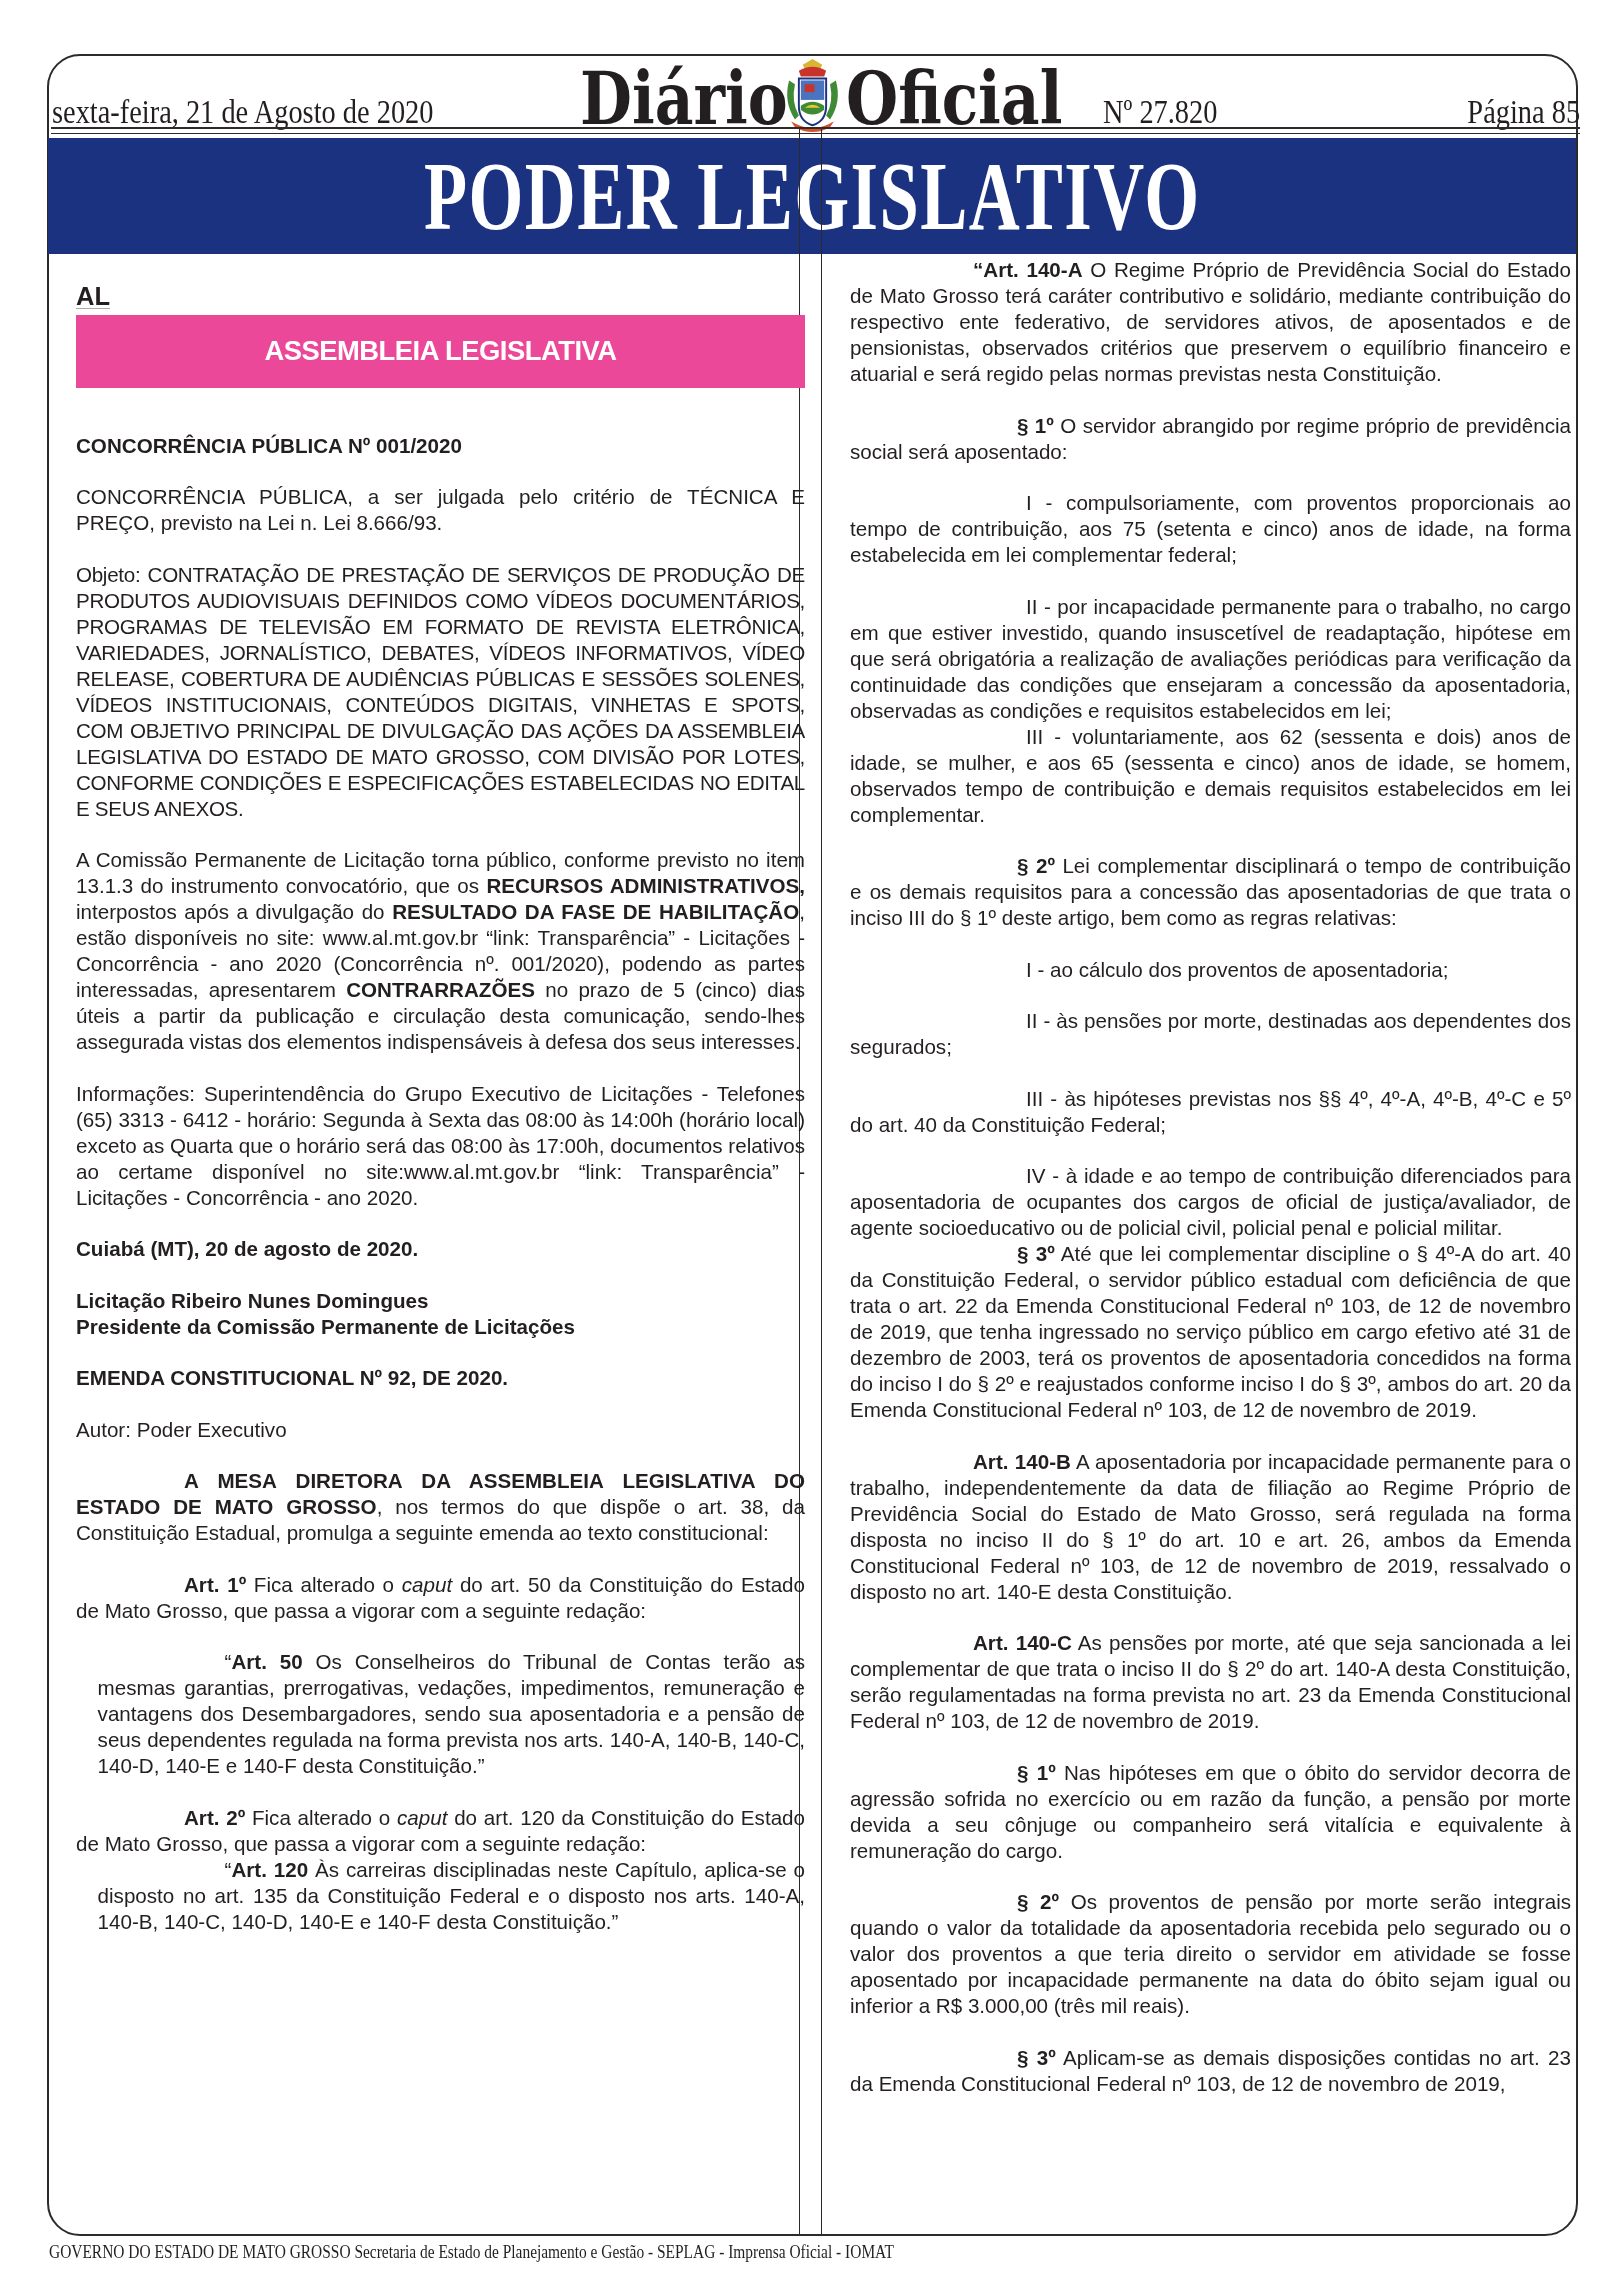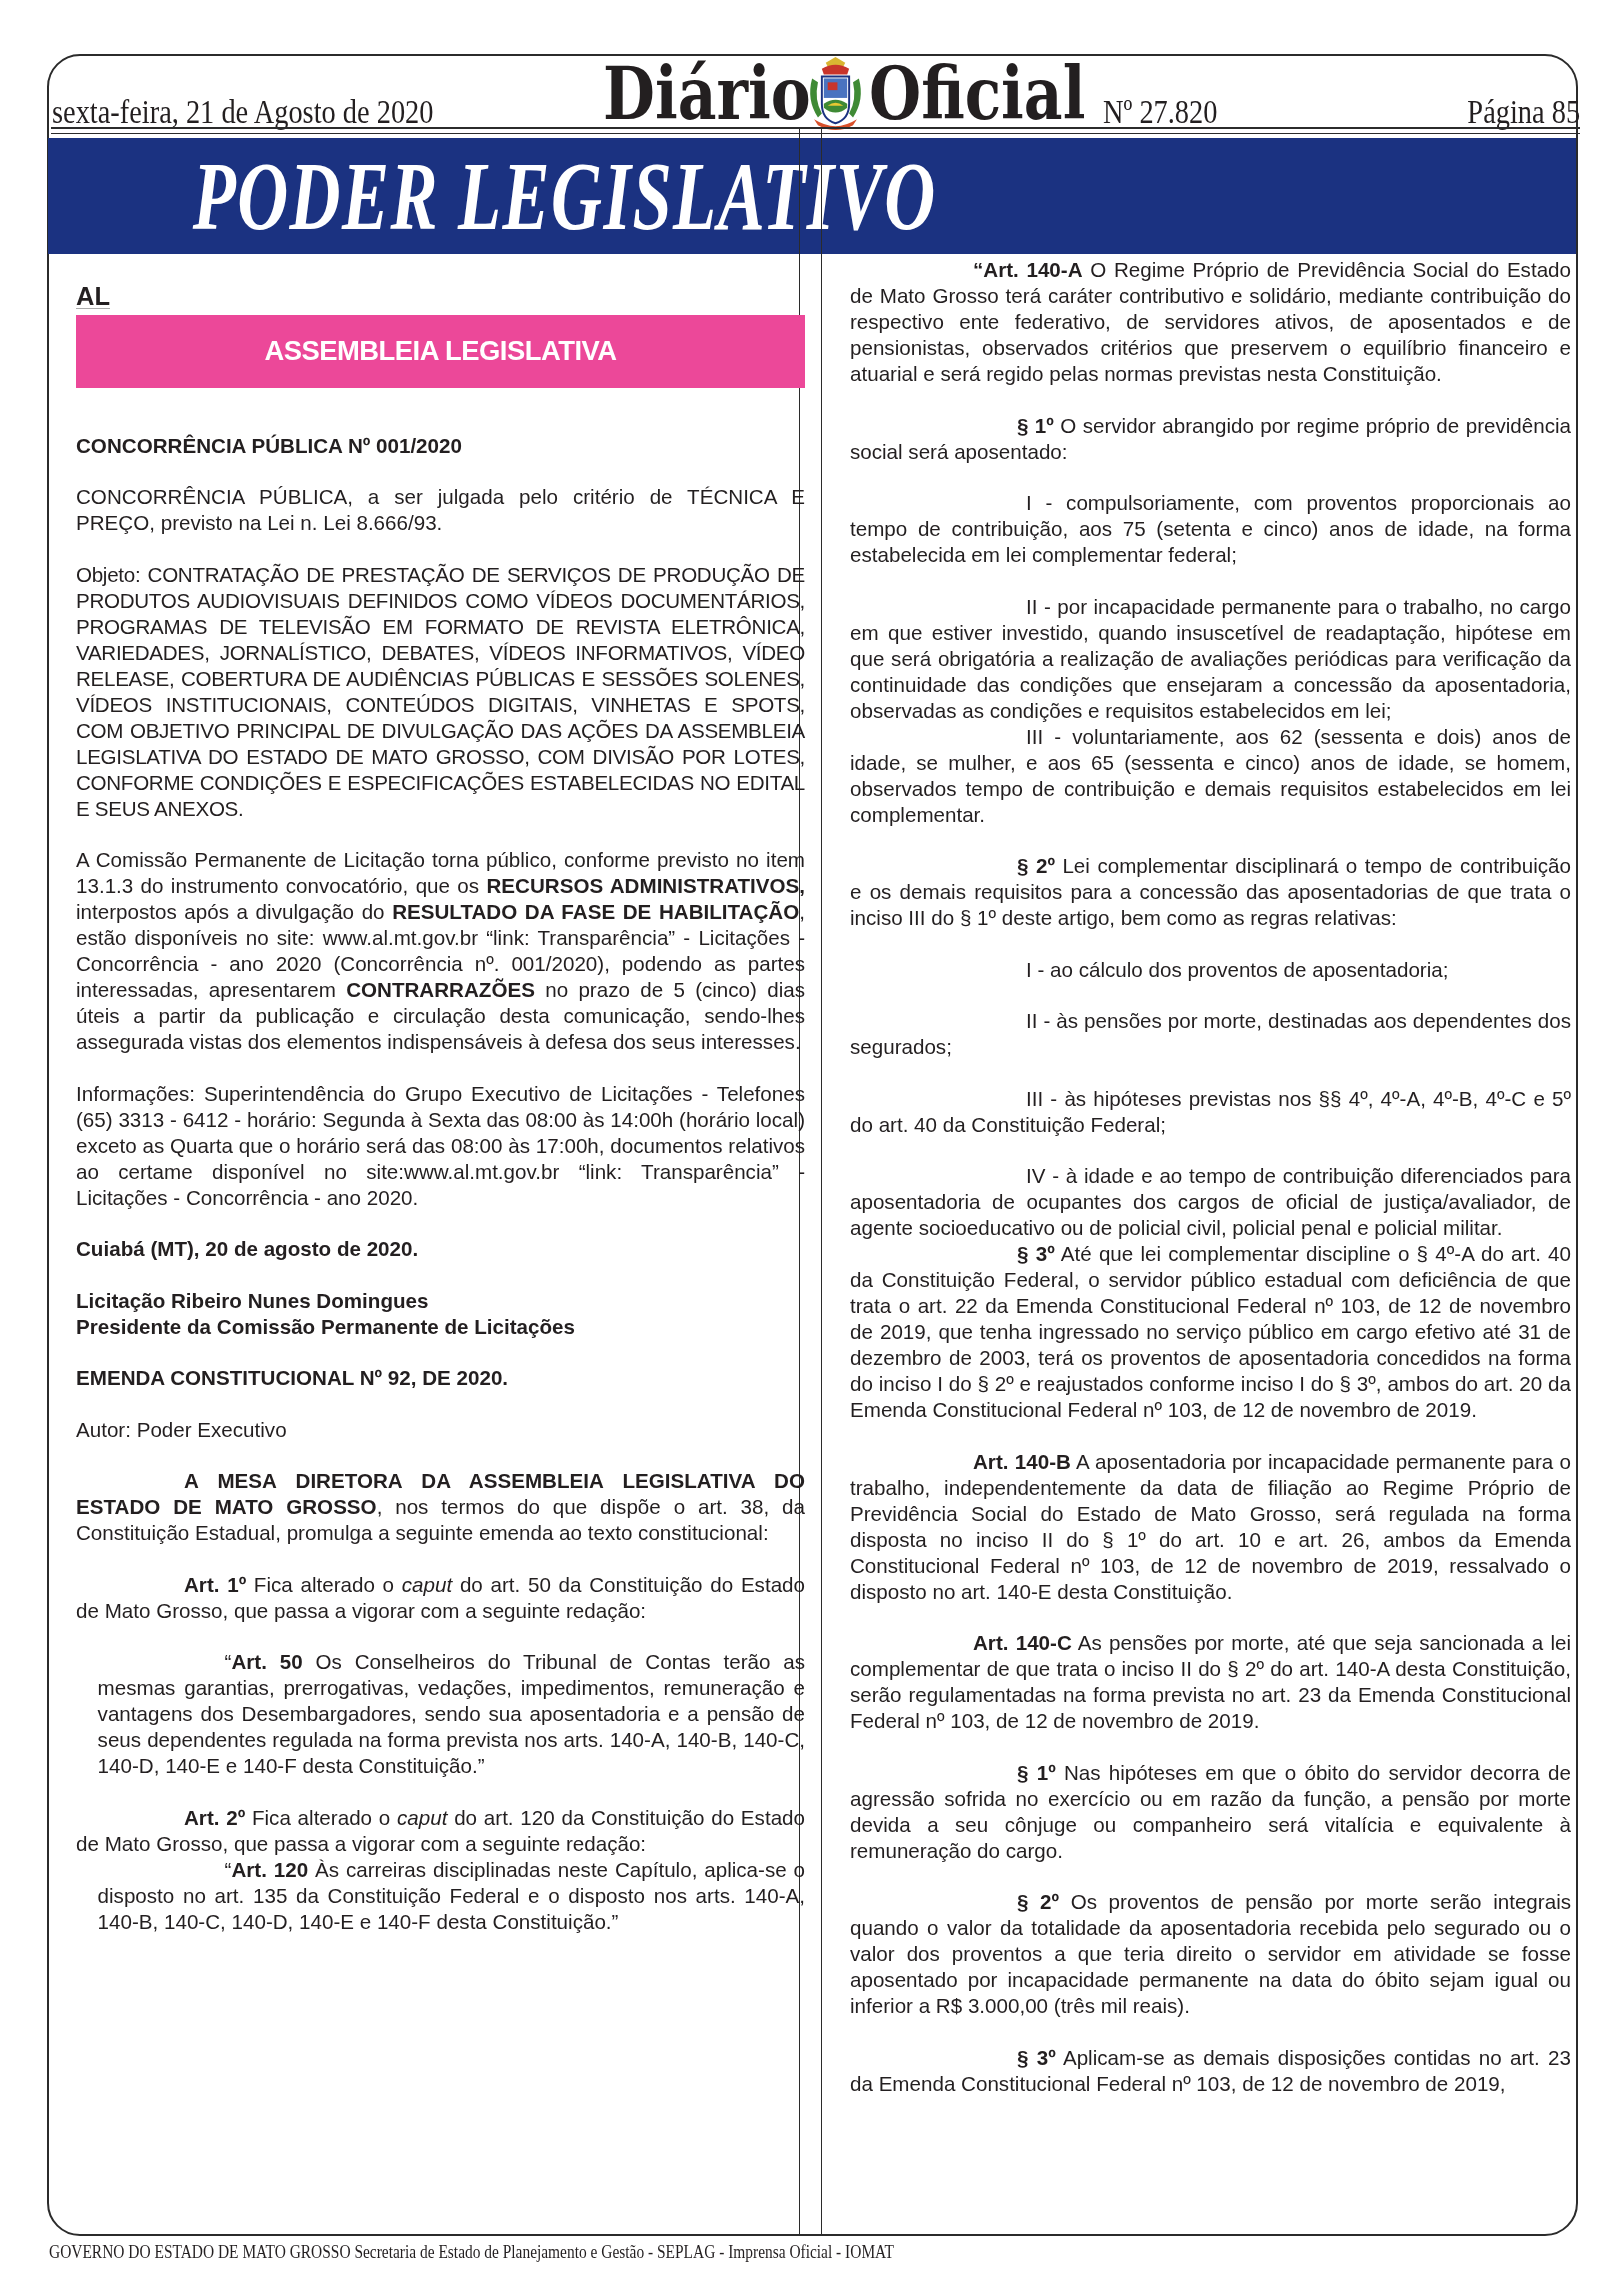--- a/index.html
+++ b/index.html
@@ -9,32 +9,32 @@
     border:2px solid #2b2b2b; border-radius:33px; box-sizing:border-box;
   }
   .hdr-date, .hdr-num, .hdr-page {
     position:absolute; top:96px; font-family:"Liberation Serif", serif;
     font-size:33px; line-height:33px; color:#231f20; transform:scaleX(0.86); transform-origin:left top;
   }
   .hdr-date { left:52px; }
   .hdr-num { left:1103px; }
   .hdr-page { right:41px; transform-origin:right top; }
   .masthead {
-    position:absolute; left:580px; top:57px; height:78px; display:flex; 
-    font-family:"DejaVu Serif", serif; font-weight:bold; font-size:73px; line-height:73px; color:#231f20;margin-left:23px;
+    position:absolute; left:580px; top:57px; height:78px; display:flex; align-items:flex-end;
+    font-family:"DejaVu Serif", serif; font-weight:bold; font-size:73px; line-height:73px; color:#231f20;
   }
   .masthead .word { display:inline-block; transform:scaleX(0.82); transform-origin:left bottom; }
   .masthead .w1 { width:201px; }
   .masthead .w2 { width:235px; }
   .crest { width:63px; height:76px; margin:0 2px 0 0; }
   .rule1 { position:absolute; left:51px; right:41px; top:127px; height:0; border-top:2.9px solid #2b2b2b; }
   .rule2 { position:absolute; left:51px; right:41px; top:133px; height:0; border-top:1px solid #2b2b2b; }
   .banner {
     position:absolute; left:48px; right:45px; top:138px; height:116px; background:#1b3281;
-    display:flex; align-items:center; font-style:italic;
+    display:flex; align-items:center; justify-content:center;
   }
   .banner span {
     font-family:"Liberation Serif", serif; font-weight:bold; color:#ffffff; font-size:98px;
     letter-spacing:2px; transform:scaleX(0.72); display:inline-block; white-space:nowrap;
   }
   .coldiv-a { position:absolute; left:799px; top:129px; bottom:59px; border-left:1.5px solid #2b2b2b; }
   .coldiv-b { position:absolute; left:821px; top:129px; bottom:59px; border-left:1.5px solid #2b2b2b; }
   .col {
     position:absolute; font-family:"Liberation Sans", sans-serif; font-size:20.6px; line-height:26px;
     color:#231f20; text-align:justify;

